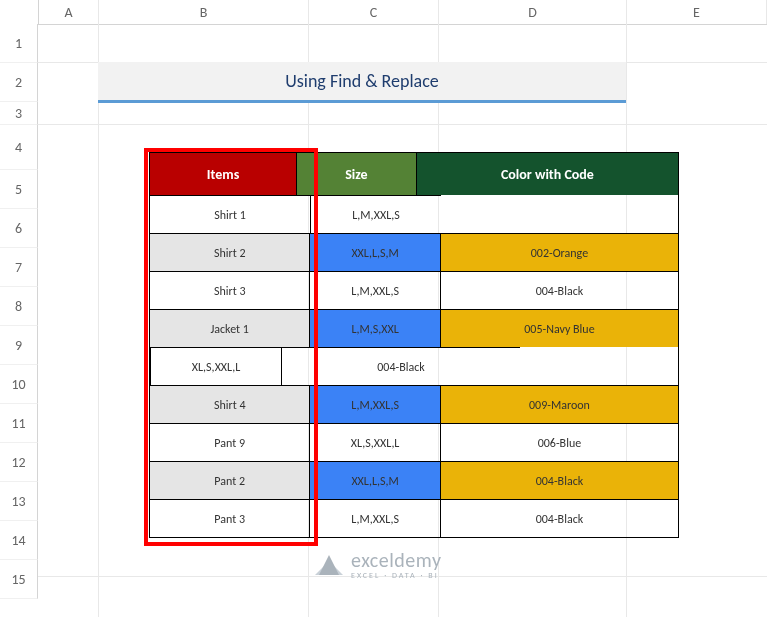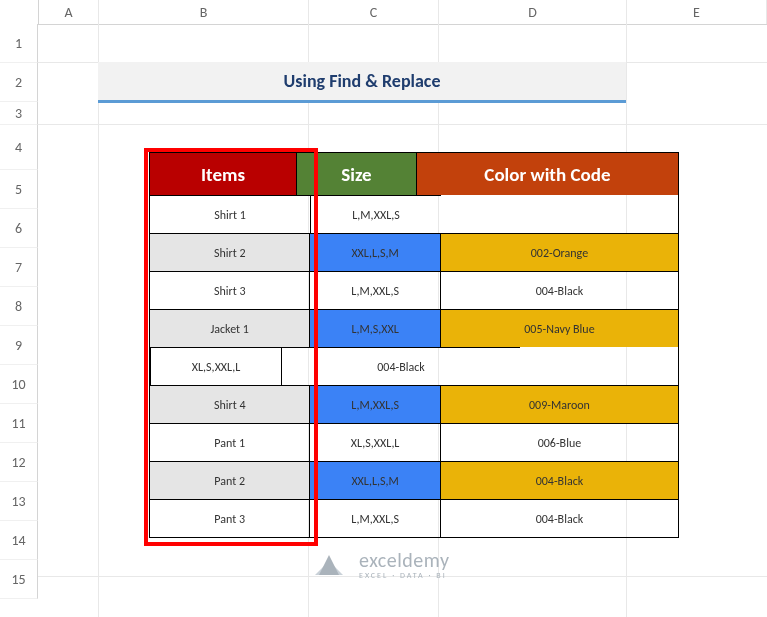--- a/index.html
+++ b/index.html
@@ -14,43 +14,43 @@
   
   .rows{position:absolute;left:0;top:24px;width:38px}
   .rownum{height:38px;display:flex;align-items:center;justify-content:center;font-size:14px;color:#666;border-right:1px solid #d4d4d4;border-bottom:1px solid #f0f0f0;background:#fff}
   .rownum.short{height:22px}
 
   
   .gridline-v{position:absolute;top:24px;bottom:0;width:1px;background:#e8e8e8}
   .gridline-h{position:absolute;left:38px;right:0;height:1px;background:#e8e8e8}
 
   
-  .title-cell{position:absolute;left:98px;top:62px;width:528px;height:38px;display:flex;align-items:center;justify-content:center;font-weight:bold;font-size:18px;color:#1f3d6e;background:#f2f2f2;border-bottom:3px solid #5b9bd5}
+  .title-cell{position:absolute;left:98px;top:62px;width:528px;height:38px;display:flex;align-items:center;justify-content:center;font-weight:normal;font-size:18px;color:#1f3d6e;background:#f2f2f2;border-bottom:3px solid #5b9bd5}
 
   
   .tbl{position:absolute;left:149px;top:152px;width:528px;border:1.5px solid #000}
-  .tbl-head{display:flex;height:42px;font-weight:bold;color:#fff;font-size:19px}
+  .tbl-head{display:flex;height:42px;font-weight:bold;color:#fff;font-size:14px}
   .th{display:flex;align-items:center;justify-content:center}
   .th.items{width:160px;background:#b90000}
   .th.size{width:130px;background:#548235;border-left:1px solid #000}
-  .th.color{width:286px;background:#c2410c;border-left:1px solid #000}
+  .th.color{width:286px;background:#14532d;border-left:1px solid #000}
   .tbl-row{display:flex;height:38px;font-size:12px}
   .td{display:flex;align-items:center;justify-content:center;border-top:1px solid #000}
   .td.items{width:160px}
   .td.size{width:130px;border-left:1px solid #000}
   .td.color{width:238px;border-left:1px solid #000}
   .even .td.items{background:#e5e5e5}
   .even .td.size{background:#3b82f6}
   .even .td.color{background:#eab308}
 
   
   .hilite{position:absolute;left:144px;top:148px;width:166px;height:390px;border:4px solid #ff0000;pointer-events:none}
 
   
-  .watermark{position:absolute;left:315px;top:548px;display:flex;align-items:center;gap:16px;color:#aab3bb;font-size:12px}
+  .watermark{position:absolute;left:315px;top:548px;display:flex;align-items:center;gap:8px;color:#aab3bb;font-size:12px}
   .watermark .logo{width:28px;height:22px;position:relative}
   .watermark .tri{position:absolute;width:0;height:0}
   .watermark .t1{left:0;bottom:0;border-left:14px solid transparent;border-right:14px solid transparent;border-bottom:14px solid #c9d1d8}
   .watermark .t2{left:4px;bottom:0;border-left:10px solid transparent;border-right:10px solid transparent;border-bottom:20px solid #aab3bb}
   .watermark .brand{font-size:20px;letter-spacing:.5px}
   .watermark .sub{font-size:8px;letter-spacing:2px;margin-top:-2px}
 
   html {
     font-family: system-ui, -apple-system, sans-serif;
   }
@@ -125,21 +125,21 @@
     <div class="tbl-row">
       <div class="td size">XL,S,XXL,L</div>
       <div class="td color">004-Black</div>
     </div>
     <div class="tbl-row even">
       <div class="td items">Shirt 4</div>
       <div class="td size">L,M,XXL,S</div>
       <div class="td color">009-Maroon</div>
     </div>
     <div class="tbl-row">
-      <div class="td items">Pant 1</div>
+      <div class="td items">Pant 9</div>
       <div class="td size">XL,S,XXL,L</div>
       <div class="td color">006-Blue</div>
     </div>
     <div class="tbl-row even">
       <div class="td items">Pant 2</div>
       <div class="td size">XXL,L,S,M</div>
       <div class="td color">004-Black</div>
     </div>
     <div class="tbl-row">
       <div class="td items">Pant 3</div>

